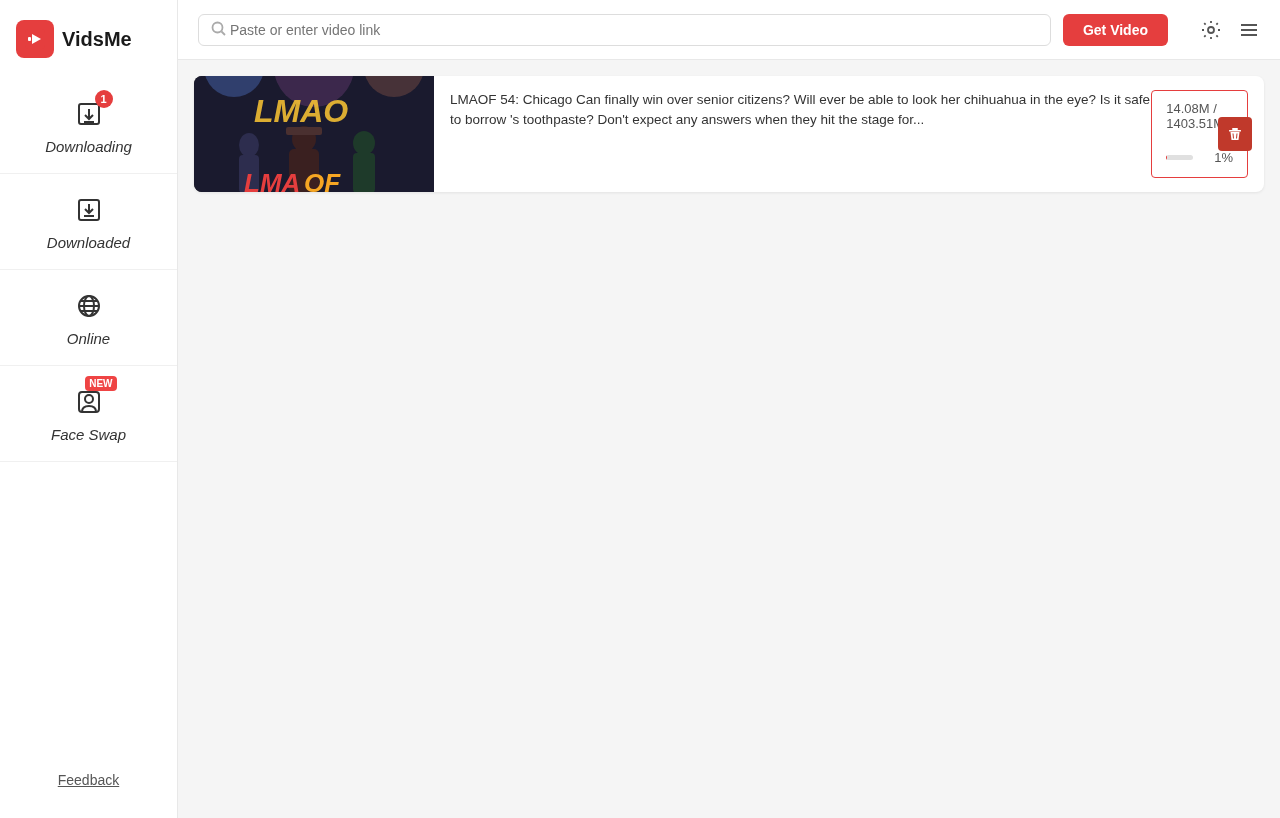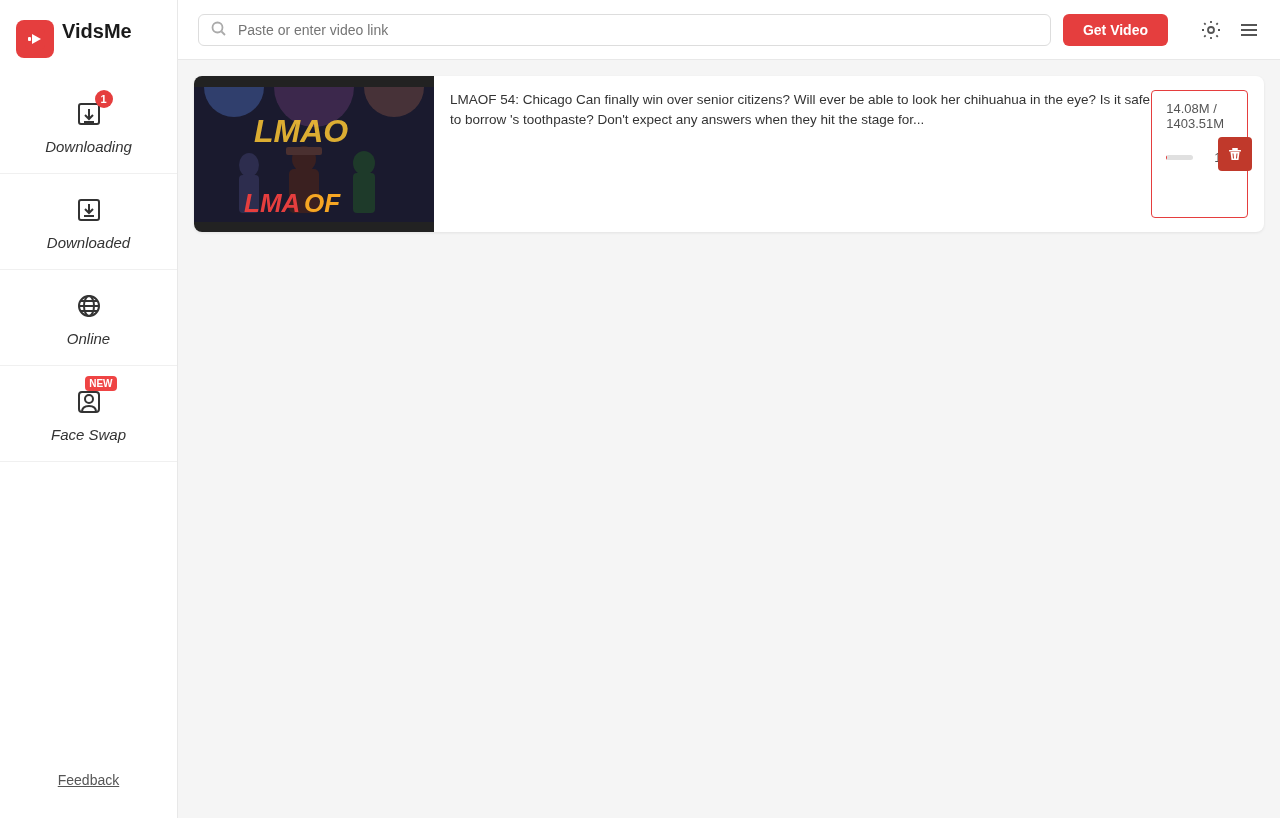--- a/index.html
+++ b/index.html
@@ -11,21 +11,21 @@
       min-width: 178px;
       background: #fff;
       border-right: 1px solid #e8e8e8;
       display: flex;
       flex-direction: column;
       align-items: center;
       padding-top: 10px;
     }
     .logo-area {
       display: flex;
-      align-items: flex-start;
+      align-items: center;
       gap: 8px;
       padding: 10px 16px 20px;
       width: 100%;
     }
     .logo-icon {
       width: 38px;
       height: 38px;
       background: #e53e3e;
       border-radius: 8px;
       display: flex;
@@ -126,21 +126,21 @@
       height: 60px;
     }
     .search-box {
       flex: 1;
       display: flex;
       align-items: center;
       border: 1px solid #ddd;
       border-radius: 6px;
       padding: 6px 12px;
       background: #fff;
-      gap: 12px;
+      gap: 4px;
     }
     .search-icon-svg {
       color: #aaa;
       font-size: 15px;
     }
     .search-input {
       border: none;
       outline: none;
       font-size: 14px;
       color: #999;
@@ -188,21 +188,21 @@
       display: flex;
       align-items: stretch;
       overflow: hidden;
       margin-bottom: 12px;
       box-shadow: 0 1px 3px rgba(0,0,0,0.08);
       position: relative;
     }
     .download-thumbnail {
       width: 240px;
       min-width: 240px;
-      height: 156px;
+      height: 116px;
       background: #222;
       overflow: hidden;
       display: flex;
       align-items: center;
       justify-content: flex-start;
     }
 
     .download-info {
       flex: 1;
       padding: 14px 16px;

